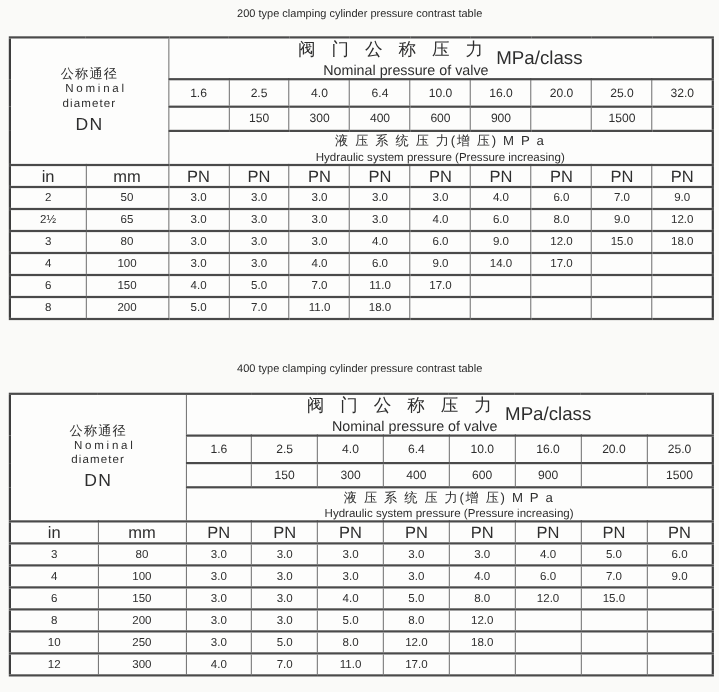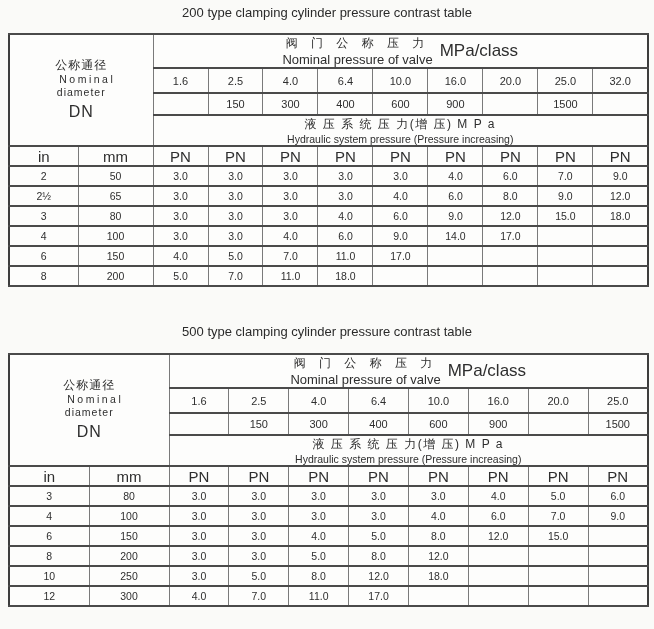--- a/index.html
+++ b/index.html
@@ -4,21 +4,21 @@
 <style>
   html, body { margin: 0; padding: 0; }
   body {
     width: 654px; height: 629px; overflow: hidden;
     background: #fafaf8;
     font-family: "Liberation Sans", sans-serif;
     color: #2e2e2e;
   }
   .titles { text-align: center; }
   .title-zh { font-size: 13.5px; font-weight: 600; letter-spacing: 0.5px; line-height: 19px; color: #222; }
-  .title-en { font-size: 13px; line-height: 17px; color: #2a2a2a; }
+  .title-en { font-size: 10px; line-height: 17px; color: #2a2a2a; }
 
   #sec0 { padding-top: 4px; }
   #sec0 table { margin-top: 12px; }
   #sec1 { margin-top: 36px; }
   #sec1 table { margin-top: 13px; }
 
   table {
     border-collapse: collapse; table-layout: fixed;
     width: 641px; margin-left: 8px;
     background: #fdfdfc;
@@ -43,21 +43,21 @@
   #tbl0 tr.row-data { height: 20px; }
   #tbl1 tr.row-data { height: 20px; }
 
   .left-header { line-height: 1.25; }
   .lh-0 { font-size: 12px; letter-spacing: 1px; }
   .lh-1 { font-size: 10.5px; letter-spacing: 2.5px; margin-left: 12px; }
   .lh-2 { font-size: 10.5px; letter-spacing: 1px; }
   .lh-3 { font-size: 16px; letter-spacing: 1px; margin-top: 3px; }
 
   .vh-wrap { display: flex; align-items: center; justify-content: center; gap: 7px; }
-  .vh-zh { font-size: 12px; letter-spacing: 5px; }
+  .vh-zh { font-size: 16px; letter-spacing: 5px; }
   .vh-en { font-size: 13px; text-align: right; }
   .vh-unit { font-size: 17px; }
 
   .hy-zh { font-size: 12px; letter-spacing: 1.5px; }
   .hy-en { font-size: 10.5px; }
 
   .row-mpa td, .row-class td { font-size: 11px; }
   .unit-cell { font-size: 15px; }
   .row-data td { font-size: 10.5px; }
 </style>
@@ -218,21 +218,21 @@
           <td></td>
           <td></td>
           <td></td>
         </tr>
       </tbody>
     </table>
 </section>
 
 <section id="sec1" class="section">
   <div class="titles">
-    <div class="title-en">500 type clamping cylinder pressure contrast table</div>
+    <div class="title-en">400 type clamping cylinder pressure contrast table</div>
   </div>
   <table id="tbl1">
       <colgroup>
         <col class="c-in">
         <col class="c-mm">
         <col class="c-pn">
         <col class="c-pn">
         <col class="c-pn">
         <col class="c-pn">
         <col class="c-pn">

